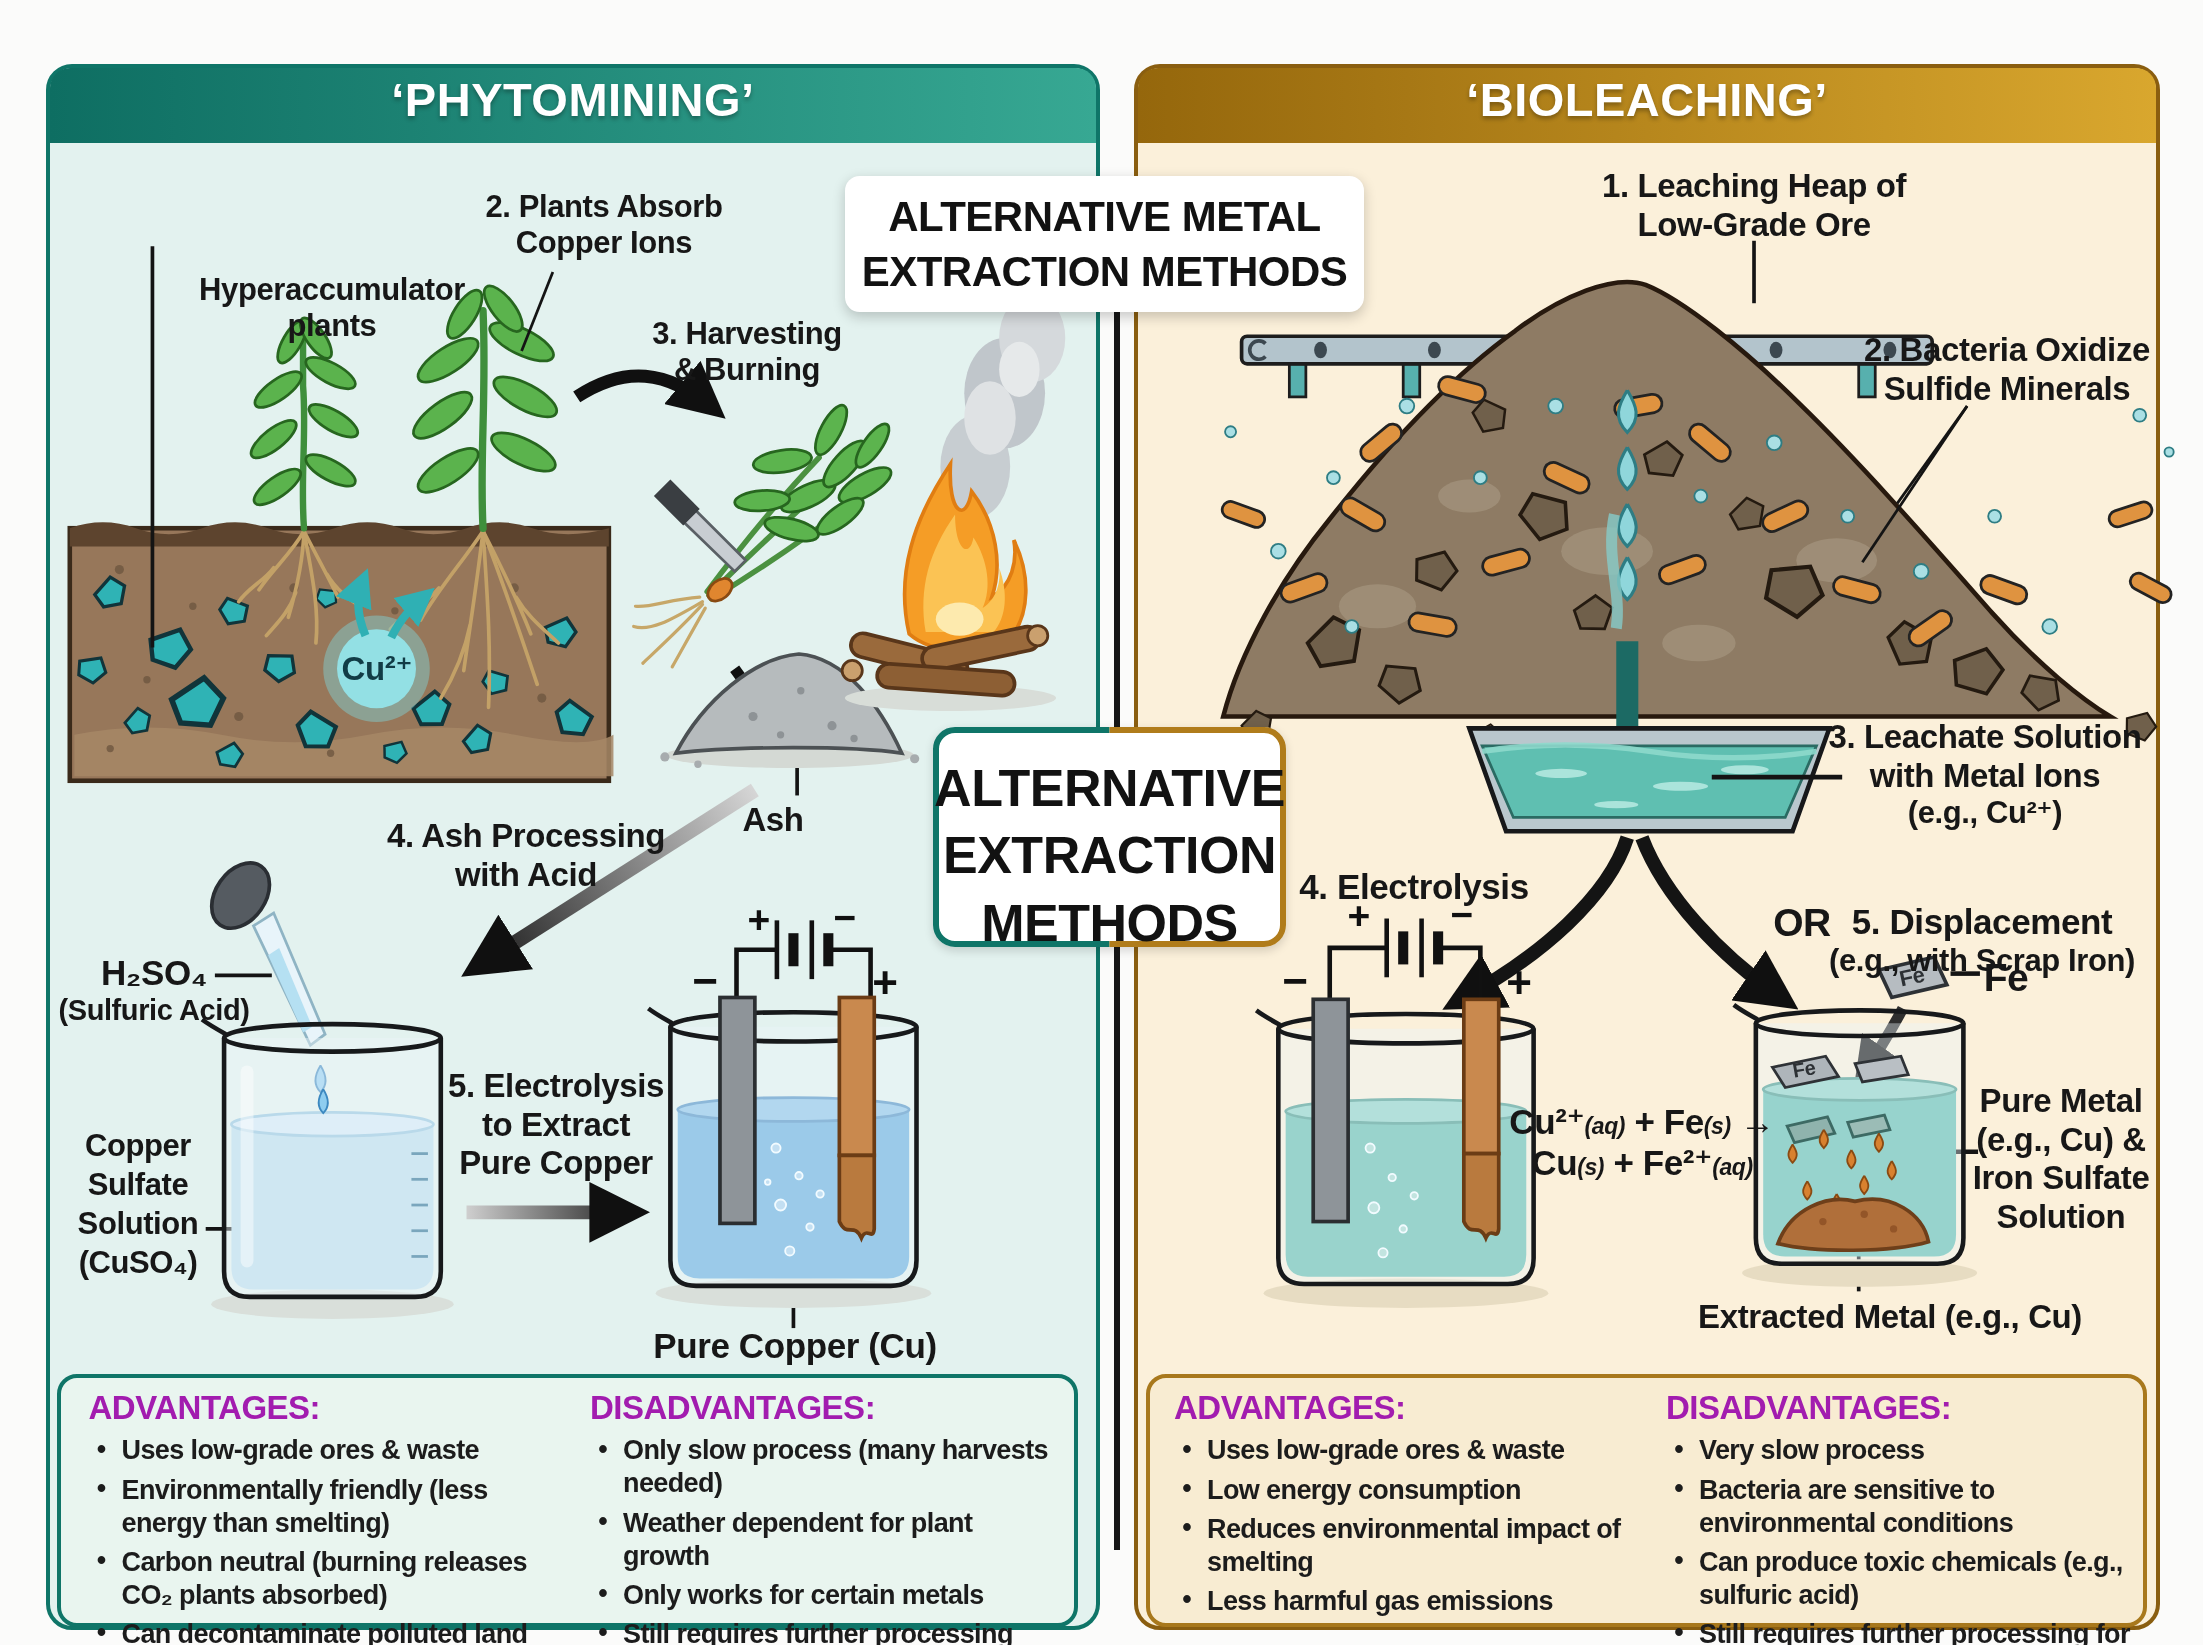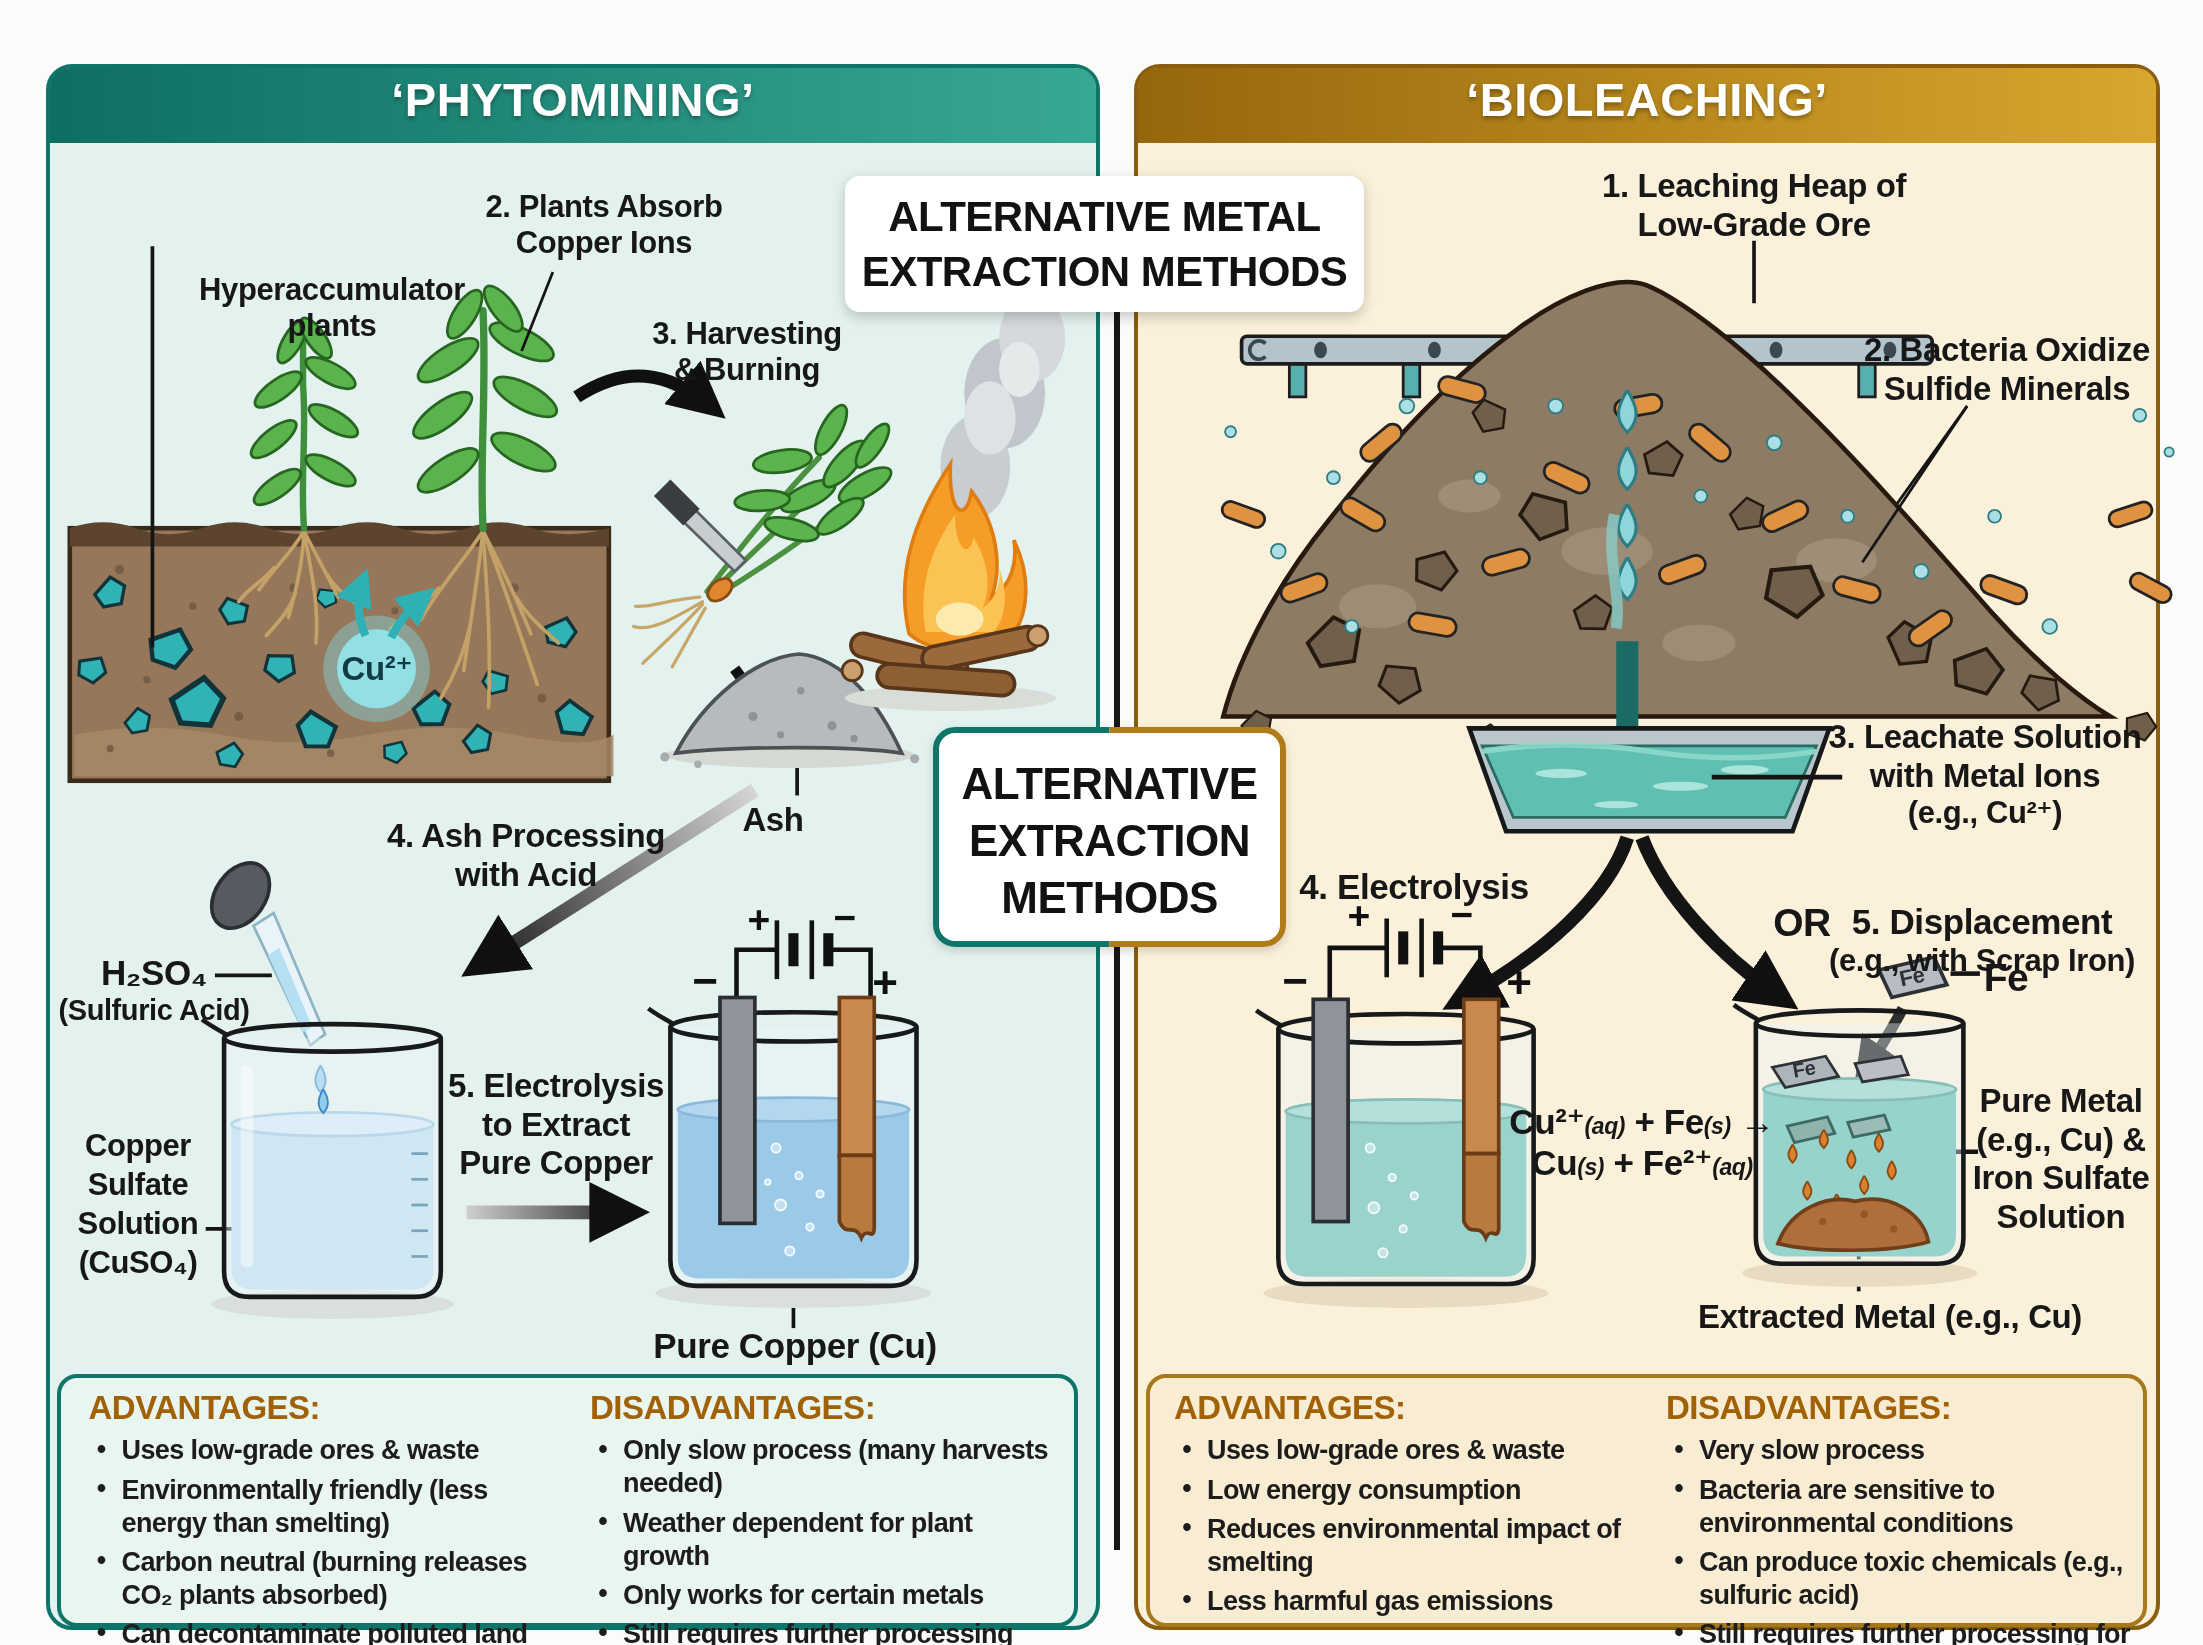--- a/index.html
+++ b/index.html
@@ -15,29 +15,29 @@
   svg{position:absolute;left:0;top:0;pointer-events:none;}
   .lbl{position:absolute;transform:translateX(-50%);text-align:center;font-weight:bold;color:#171717;white-space:nowrap;line-height:1.17;letter-spacing:-0.4px;}
   .f24{font-size:22px}.f32{font-size:29px}.f34{font-size:31px}.f36{font-size:33px}.f38{font-size:35px}.f42{font-size:39px}
   .sub{font-size:23px;font-style:italic;}
   .center2{transform:translate(-50%,-50%);}
   .sign{position:absolute;transform:translate(-50%,-50%);font-weight:bold;font-size:39px;color:#101010;}
   .sign.big{font-size:44px;}
   .whitebox{position:absolute;background:#ffffff;border-radius:14.7px;box-shadow:0 4.6px 13px rgba(0,0,0,.20);text-align:center;font-weight:bold;color:#121212;}
   #topbox{left:845px;top:176px;width:519px;height:136px;font-size:42px;line-height:1.32;padding-top:13px;box-sizing:border-box;letter-spacing:-0.5px;}
   #centerbox{left:933px;top:727px;width:353px;height:220px;border-radius:22px;box-shadow:0 3.7px 9.2px rgba(0,0,0,.15);}
-  #centerbox .cbtext{position:absolute;inset:0;padding-top:27.5px;font-size:44px;line-height:1.3;letter-spacing:-0.5px;}
+  #centerbox .cbtext{position:absolute;inset:0;padding-top:27.5px;font-size:52px;line-height:1.3;letter-spacing:-0.5px;}
   .halfborder{position:absolute;inset:0;border-radius:22px;border:6.4px solid #0f7568;box-sizing:border-box;}
   .halfborder.gold{border-color:#b07c1b;clip-path:inset(-7.3px -7.3px -7.3px 50%);}
   .halfborder.teal{clip-path:inset(-7.3px 50% -7.3px -7.3px);}
   .vbox{position:absolute;top:1374px;height:253px;border-radius:20px;box-sizing:border-box;}
   #advbox-phyto{left:57px;width:1021px;background:#e9f5ef;border:4.6px solid #0f7568;}
   #advbox-bio{left:1146px;width:1001px;background:#f8ecd2;border:4.6px solid #a8781c;}
   .col{position:absolute;top:11px;}
-  .ttl{font-size:33px;font-weight:bold;color:#a16207;margin-bottom:7.3px;letter-spacing:-0.5px;}
+  .ttl{font-size:33px;font-weight:bold;color:#a21caf;margin-bottom:7.3px;letter-spacing:-0.5px;}
   .item{position:relative;padding-left:33px;font-size:27px;font-weight:bold;color:#1c1c1c;letter-spacing:-0.6px;line-height:1.22;margin-bottom:6.4px;}
   .item .dot{position:absolute;left:8.3px;top:-1.8px;}
 </style>
 </head>
 <body>
 
 <div id="canvas">
 
   <div class="panel" id="panel-phyto">
     <div class="head"></div>

